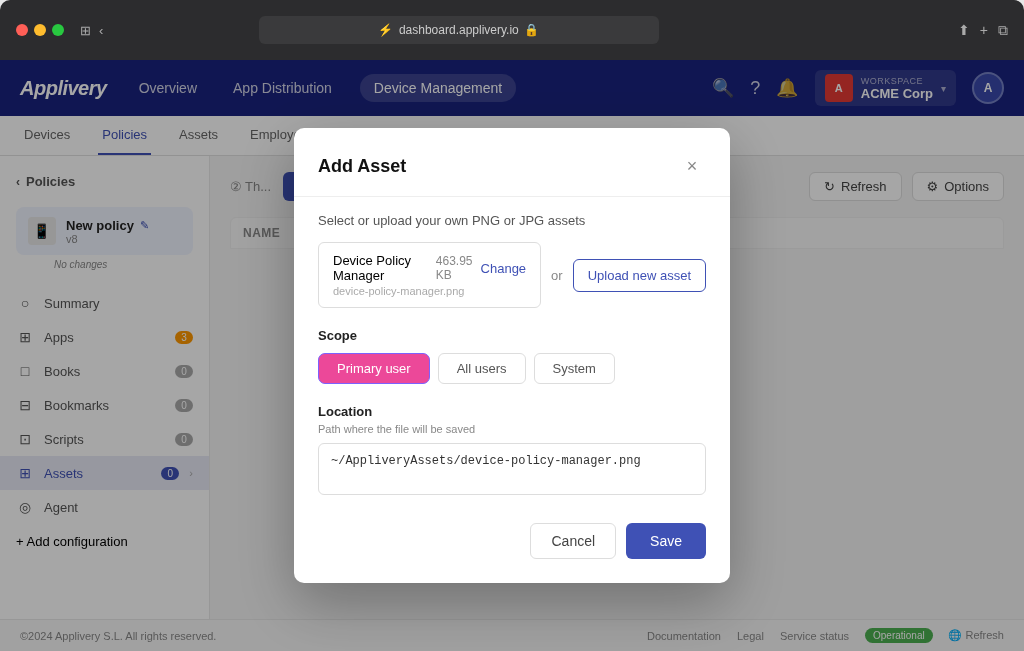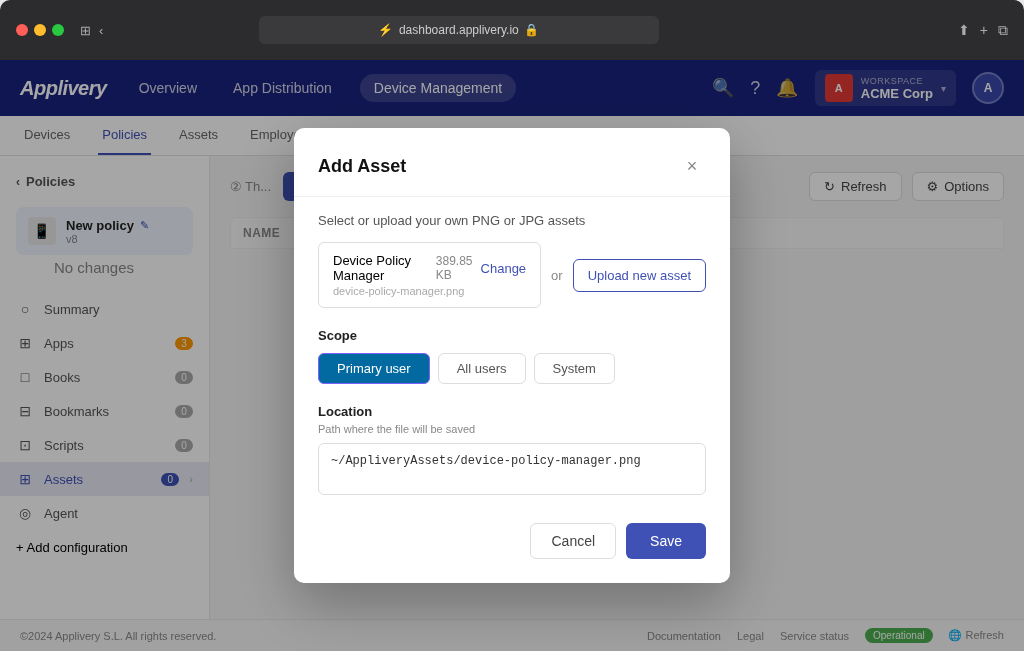--- a/index.html
+++ b/index.html
@@ -47,21 +47,21 @@
     .sidebar-back { display: flex; align-items: center; gap: 6px; padding: 6px 16px 10px; color: #555; font-size: 13px; font-weight: 600; cursor: pointer; }
     .sidebar-back-icon { font-size: 12px; }
     .sidebar-policy { padding: 8px 16px; }
     .policy-card { background: #f0f4ff; border-radius: 8px; padding: 10px 12px; display: flex; align-items: center; gap: 10px; }
     .policy-icon { width: 28px; height: 28px; background: #e8e8e8; border-radius: 4px; display: flex; align-items: center; justify-content: center; font-size: 14px; }
     .policy-info { flex: 1; }
     .policy-name-row { display: flex; align-items: center; gap: 6px; }
     .policy-name { font-size: 13px; font-weight: 600; color: #222; }
     .policy-edit { color: #3f51b5; font-size: 11px; cursor: pointer; }
     .policy-version { font-size: 11px; color: #888; }
-    .policy-status { font-size: 15px; color: #888; margin-top: 4px; padding-left: 38px; }
+    .policy-status { font-size: 10px; color: #888; margin-top: 4px; padding-left: 38px; font-style: italic; }
     .sidebar-menu { margin-top: 8px; }
     .sidebar-item { display: flex; align-items: center; gap: 10px; padding: 9px 16px; cursor: pointer; color: #555; font-size: 13px; }
     .sidebar-item.active { background: #e8eaf6; color: #3f51b5; font-weight: 500; }
     .sidebar-item-icon { font-size: 14px; width: 18px; text-align: center; }
     .sidebar-item-label { flex: 1; }
     .sidebar-badge { background: #3f51b5; color: white; border-radius: 10px; font-size: 10px; padding: 1px 6px; min-width: 18px; text-align: center; }
     .sidebar-badge.orange { background: #ff9800; }
     .sidebar-badge.gray { background: #aaa; }
     .sidebar-item-arrow { color: #aaa; font-size: 11px; }
     .add-config { padding: 10px 16px; display: flex; align-items: center; gap: 8px; color: #000000; font-size: 13px; cursor: pointer; }
@@ -95,21 +95,21 @@
     .file-size { font-size: 12px; color: #888; }
     .file-meta { font-size: 11px; color: #aaa; margin-top: 2px; }
     .file-size-change { display: flex; align-items: center; gap: 8px; }
     .change-link { color: #3f51b5; font-size: 13px; cursor: pointer; }
     .or-text { color: #888; font-size: 13px; }
     .upload-btn { background: white; border: 1.5px solid #3f51b5; color: #3f51b5; border-radius: 6px; padding: 8px 14px; font-size: 13px; cursor: pointer; font-weight: 500; white-space: nowrap; }
     .scope-section { margin-bottom: 20px; }
     .scope-label { font-size: 13px; font-weight: 600; color: #222; margin-bottom: 10px; }
     .scope-buttons { display: flex; gap: 8px; }
     .scope-btn { padding: 7px 18px; border-radius: 6px; font-size: 13px; cursor: pointer; border: 1.5px solid #ddd; background: white; color: #555; }
-    .scope-btn.active { background: #0369a1; color: white; border-color: #7b61ff; }
+    .scope-btn.active { background: #ec4899; color: white; border-color: #7b61ff; border-radius: 7px; }
     .location-section { margin-bottom: 24px; }
     .location-label { font-size: 13px; font-weight: 600; color: #222; margin-bottom: 4px; }
     .location-hint { font-size: 11px; color: #888; margin-bottom: 8px; }
     .location-textarea { width: 100%; border: 1px solid #ddd; border-radius: 6px; padding: 10px 12px; font-size: 12px; color: #333; font-family: 'Courier New', monospace; resize: none; height: 52px; background: white; }
     .modal-footer { display: flex; justify-content: flex-end; gap: 10px; }
     .cancel-btn { background: white; border: 1px solid #ddd; color: #444; border-radius: 6px; padding: 9px 20px; font-size: 14px; cursor: pointer; }
     .save-btn { background: #3f51b5; color: white; border: none; border-radius: 6px; padding: 9px 24px; font-size: 14px; cursor: pointer; font-weight: 500; }
     .divider { border: none; border-top: 1px solid #eee; margin: 0 -24px 16px; }
   </style>
 </head>
@@ -274,21 +274,21 @@
       <h2 class="modal-title">Add Asset</h2>
       <button class="modal-close">×</button>
     </div>
     <hr class="divider">
     <p class="modal-desc">Select or upload your own PNG or JPG assets</p>
     <div class="file-input-row">
       <div class="file-box">
         <div style="display:flex;align-items:center;justify-content:space-between;">
           <span class="file-name">Device Policy Manager</span>
           <div class="file-size-change">
-            <span class="file-size">389.85 KB</span>
+            <span class="file-size">463.95 KB</span>
             <span class="change-link">Change</span>
           </div>
         </div>
         <div class="file-meta">device-policy-manager.png</div>
       </div>
       <span class="or-text">or</span>
       <button class="upload-btn">Upload new asset</button>
     </div>
     <div class="scope-section">
       <div class="scope-label">Scope</div>

